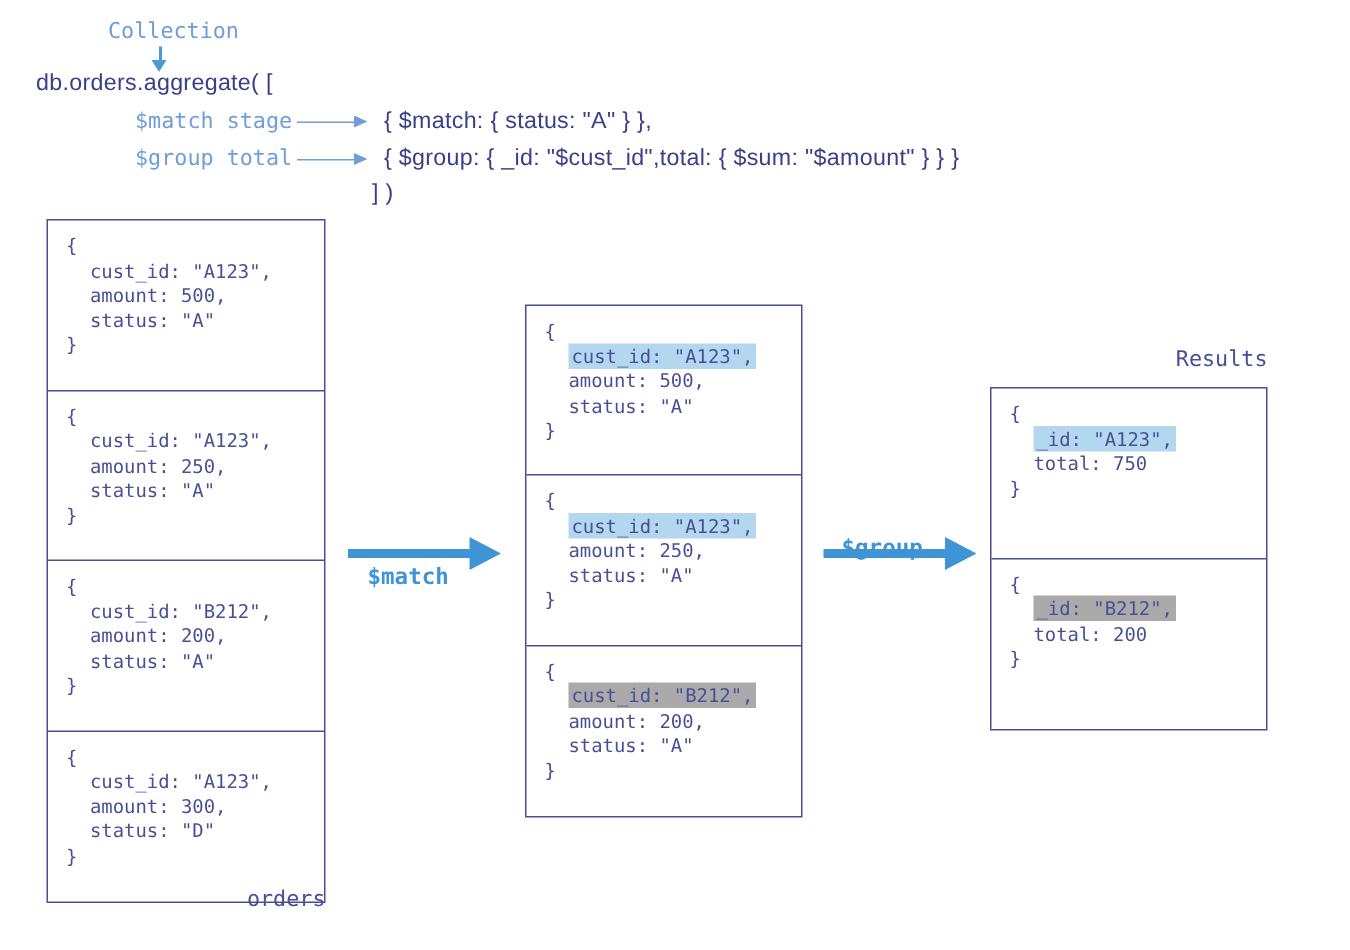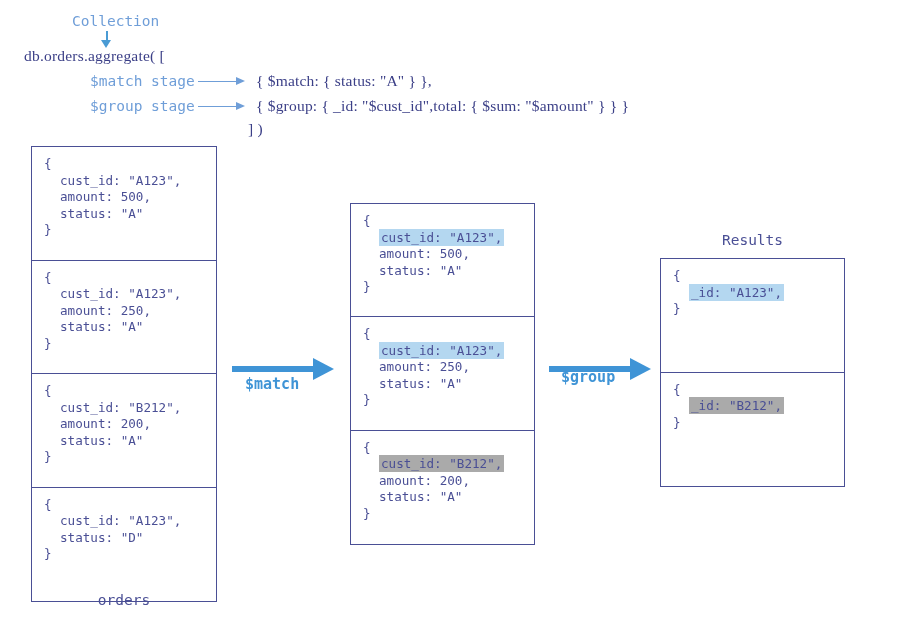--- a/index.html
+++ b/index.html
@@ -22,21 +22,21 @@
   
   #code-block {
     left: 20px;
     top: 6px;
     width: 880px;
     height: 135px;
   }
   .code-line {
     position: absolute;
     white-space: pre;
-    font-family: Liberation Serif, serif;
+    font-family: Liberation Sans, sans-serif;
     font-size: 15.5px;
     letter-spacing: 0.2px;
     color: #3b3f87;
   }
   #code-call      { left: 4px;   top: 41px; }
   #code-match     { left: 236px; top: 66px; }
   #code-group     { left: 236px; top: 91px; }
   #code-close     { left: 228px; top: 114px; }
 
   .annot {
@@ -106,21 +106,21 @@
   .hl-line { display: inline; padding: 1px 2px; }
   .hl-blue { background: #b4d7f0; }
   .hl-gray { background: #aaaaaa; }
 
   .box-caption {
     position: absolute;
     font-family: "DejaVu Sans Mono", monospace;
     font-size: 14.5px;
     color: #4a4f95;
     white-space: pre;
-    text-align: center;
+    text-align: right;
   }
 
   
   #orders-box  { left: 31px;  top: 146px; width: 186px; height: 456px; }
   #orders-box .doc-cell { height: 25%; }
   #orders-caption { left: 31px; top: 592px; width: 186px; }
 
   
   #match-box  { left: 350px; top: 203px; width: 185px; height: 342px; }
   #match-box .doc-cell { height: 33.3333%; }
@@ -150,39 +150,39 @@
     color: #3f94d6;
     white-space: pre;
     font-weight: bold;
   }
   #match-arrow-shaft { left: 232px; top: 366px; width: 83px; }
   #match-arrow-head  { left: 313px; top: 358px; }
   #match-arrow-label { left: 245px; top: 375px; }
 
   #match-group-arrow-shaft { left: 549px; top: 366px; width: 83px; }
   #match-group-arrow-head  { left: 630px; top: 358px; }
-  #group-arrow-label       { left: 561px; top: 368px; }
+  #group-arrow-label       { left: 561px; top: 356px; }
 </style>
 </head>
 <body>
 
 <div id="code-block" class="abs">
 
   <div id="collection-label" class="annot">Collection</div>
   <div id="collection-arrow-shaft" class="abs"></div>
   <div id="collection-arrow-head" class="abs"></div>
 
   <div id="code-call" class="code-line">db.orders.aggregate( [</div>
 
   <div id="match-stage-label" class="annot">$match stage</div>
   <div id="match-connector" class="stage-connector"></div>
   <div id="match-arrowhead" class="stage-arrowhead"></div>
   <div id="code-match" class="code-line">{ $match: { status: "A" } },</div>
 
-  <div id="group-stage-label" class="annot">$group stage</div>
+  <div id="group-stage-label" class="annot">$group total</div>
   <div id="group-connector" class="stage-connector"></div>
   <div id="group-arrowhead" class="stage-arrowhead"></div>
   <div id="code-group" class="code-line">{ $group: { _id: "$cust_id",total: { $sum: "$amount" } } }</div>
 
   <div id="code-close" class="code-line">] )</div>
 </div>
 
 <div id="orders-box" class="doc-box">
 
   <div class="doc-cell">
@@ -205,20 +205,21 @@
     <div class="doc-line">{</div>
     <div class="doc-line indent">cust_id: "B212",</div>
     <div class="doc-line indent">amount: 200,</div>
     <div class="doc-line indent">status: "A"</div>
     <div class="doc-line">}</div>
   </div>
 
   <div class="doc-cell">
     <div class="doc-line">{</div>
     <div class="doc-line indent">cust_id: "A123",</div>
+    <div class="doc-line indent">amount: 300,</div>
     <div class="doc-line indent">status: "D"</div>
     <div class="doc-line">}</div>
   </div>
 </div>
 <div id="orders-caption" class="box-caption">orders</div>
 
 <div id="match-arrow-shaft" class="big-arrow-shaft"></div>
 <div id="match-arrow-head" class="big-arrow-head"></div>
 <div id="match-arrow-label" class="big-arrow-label">$match</div>
 
@@ -252,21 +253,23 @@
 <div id="match-group-arrow-shaft" class="big-arrow-shaft"></div>
 <div id="match-group-arrow-head" class="big-arrow-head"></div>
 <div id="group-arrow-label" class="big-arrow-label">$group</div>
 
 <div id="results-caption" class="box-caption">Results</div>
 <div id="results-box" class="doc-box">
 
   <div class="doc-cell">
     <div class="doc-line">{</div>
     <div class="doc-line indent"><span class="hl-line hl-blue">_id: "A123",</span></div>
+    <div class="doc-line indent">total: 750</div>
     <div class="doc-line">}</div>
   </div>
 
   <div class="doc-cell">
     <div class="doc-line">{</div>
     <div class="doc-line indent"><span class="hl-line hl-gray">_id: "B212",</span></div>
+    <div class="doc-line indent">total: 200</div>
     <div class="doc-line">}</div>
   </div>
 </div>
 
 </body></html>

